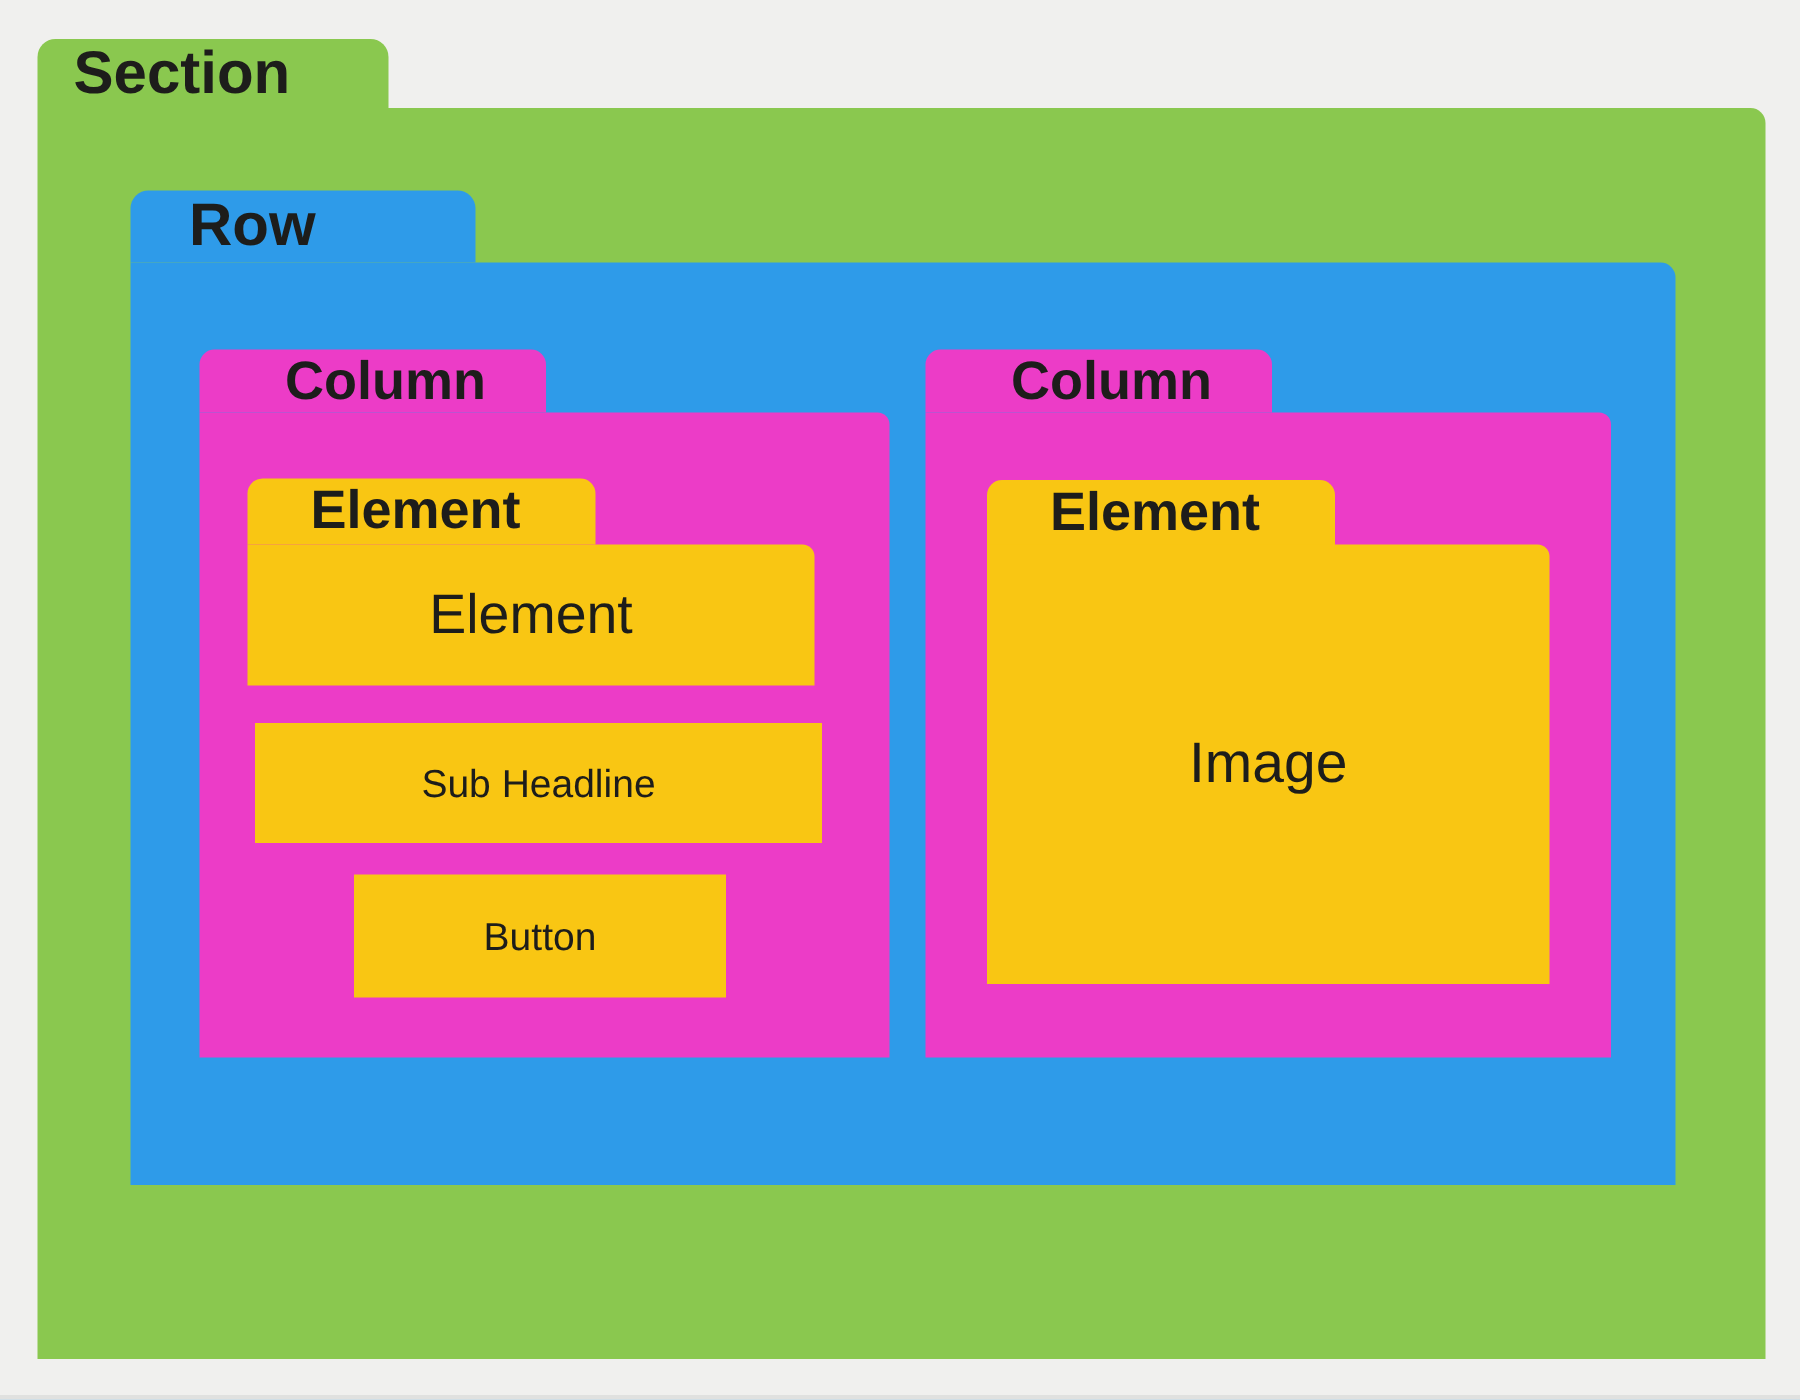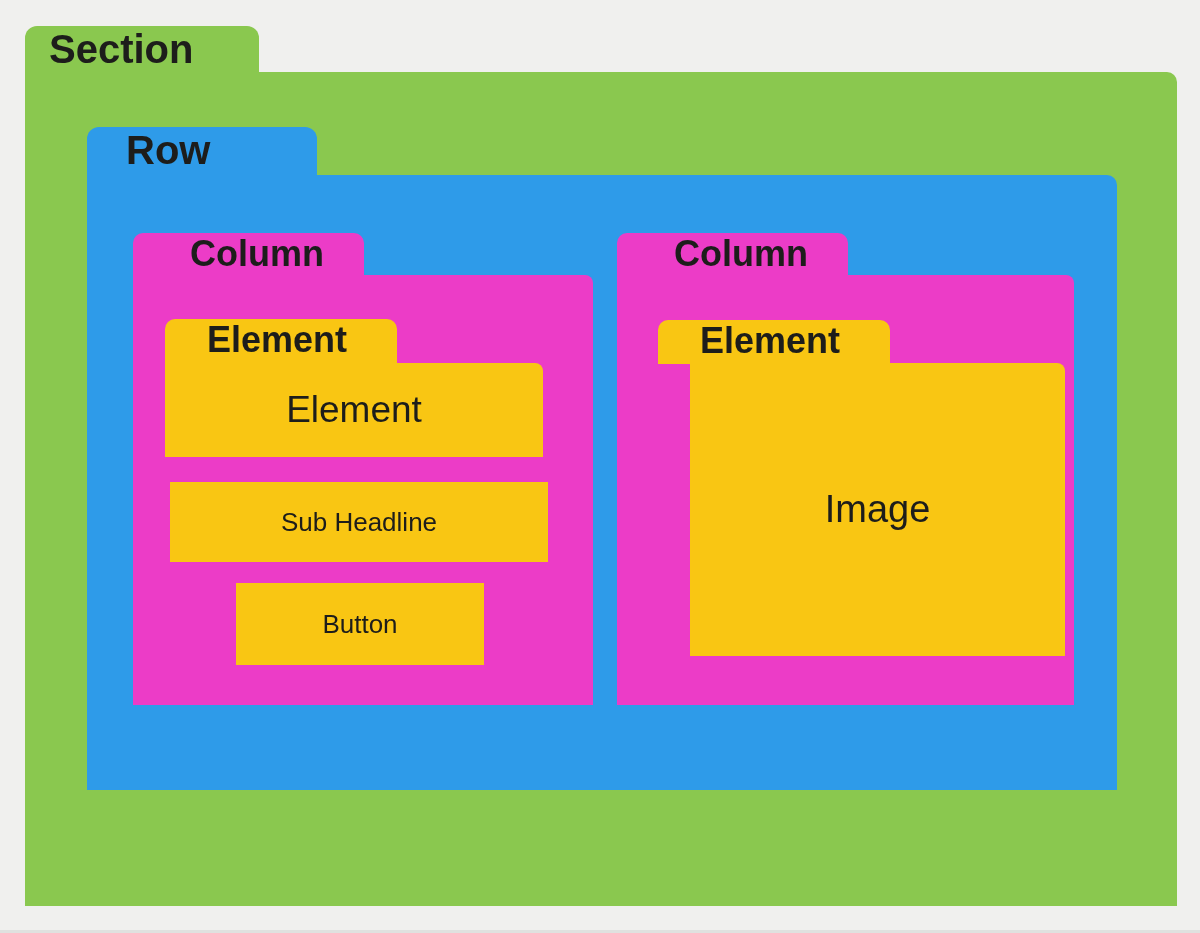--- a/index.html
+++ b/index.html
@@ -47,21 +47,21 @@
   .col-right .col-body{width:457px;}
 
   
   .el-wrap{position:absolute;}
   .el-left{left:32px;top:86px;width:378px;height:138px;}
   .el-right{left:41px;top:87px;width:375px;height:336px;}
   .el-tab{left:0;top:0;width:232px;height:44px;background:var(--c-element);border-radius:10px 10px 0 0;}
   .el-tab .lbl{font-size:36px;margin-left:42px;}
   .el-body{background:var(--c-element);border-radius:0 8px 0 0;display:flex;align-items:center;justify-content:center;}
   .el-left .el-body{left:0;top:44px;width:378px;height:94px;}
-  .el-right .el-body{left:0;top:43px;width:375px;height:293px;margin-left:32px;}
+  .el-right .el-body{left:0;top:43px;width:375px;height:293px;}
   .content-lg{font-size:37px;}
   .content-xl{font-size:38px;}
 
   
   .block{position:absolute;background:var(--c-element);display:flex;align-items:center;justify-content:center;}
   .block-subheadline{left:37px;top:249px;width:378px;height:80px;font-size:26px;}
   .block-button{left:103px;top:350px;width:248px;height:82px;font-size:26px;}
 </style>
 </head>
 <body>

